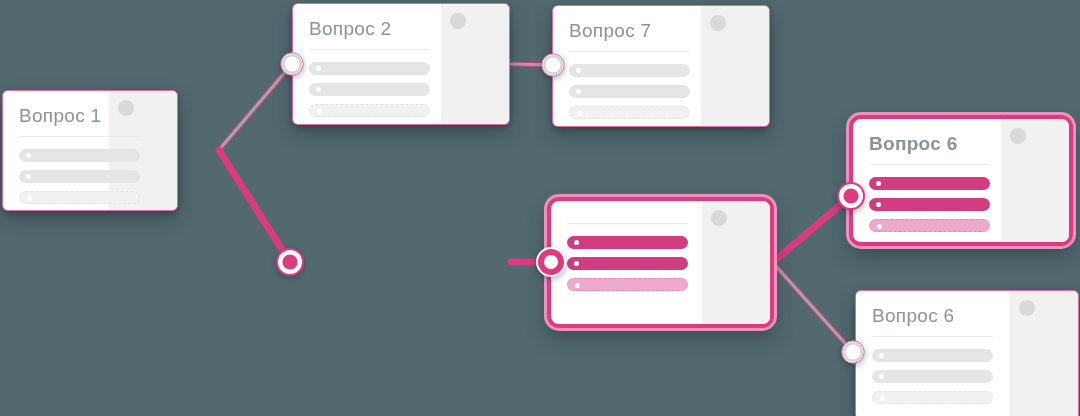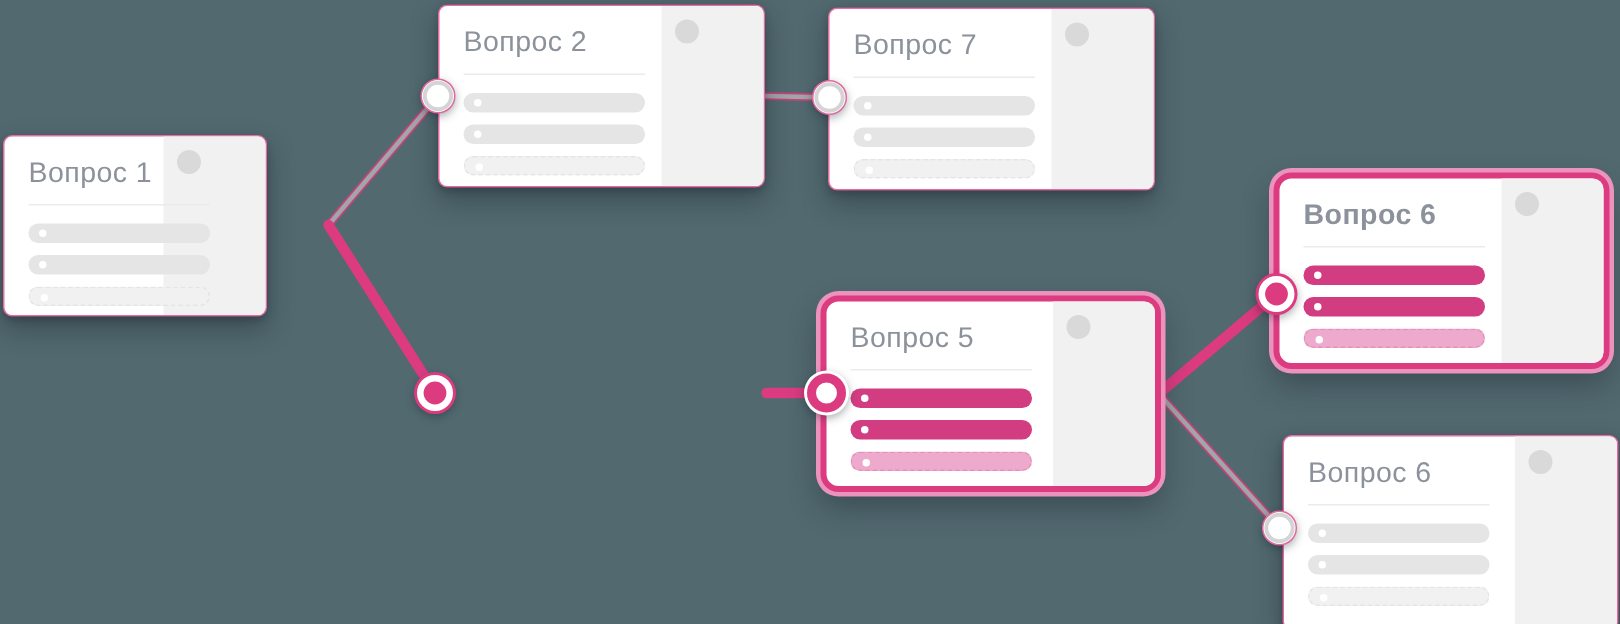--- a/index.html
+++ b/index.html
@@ -131,21 +131,20 @@
         </div>
     </div>
   </div>
 
 
   <div class="card active" style="left:547px;top:197px;width:227px;height:131px;">
     <div class="panel">
       <div class="avatar"></div>
     </div>
     <div class="content">
-      <div class="card-title">Вопрос 5</div>
       <div class="divider"></div>
       <div class="bars">
           <div class="bar pink">
             <span class="dot"></span>
           </div>
           <div class="bar pink">
             <span class="dot"></span>
           </div>
           <div class="bar pink-light">
             <span class="dot"></span>

